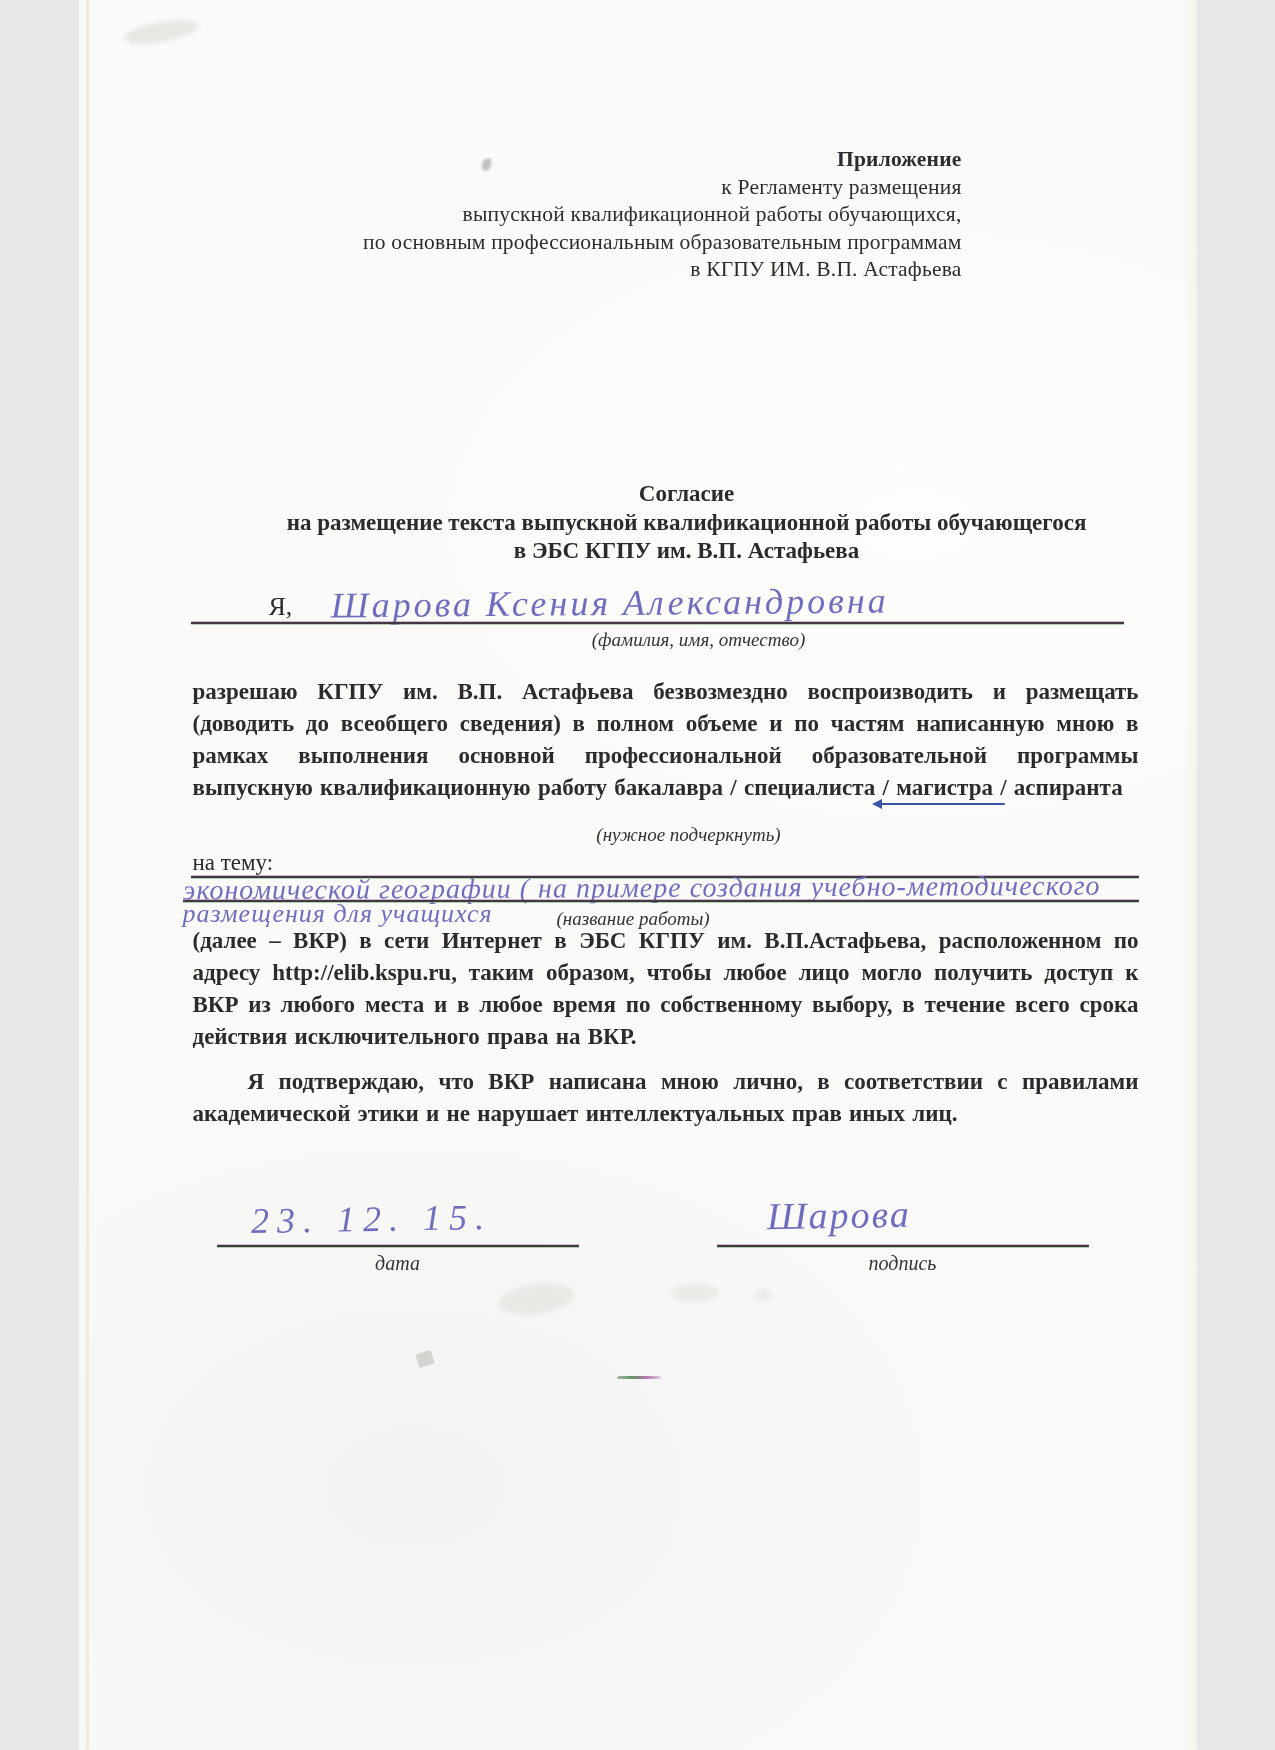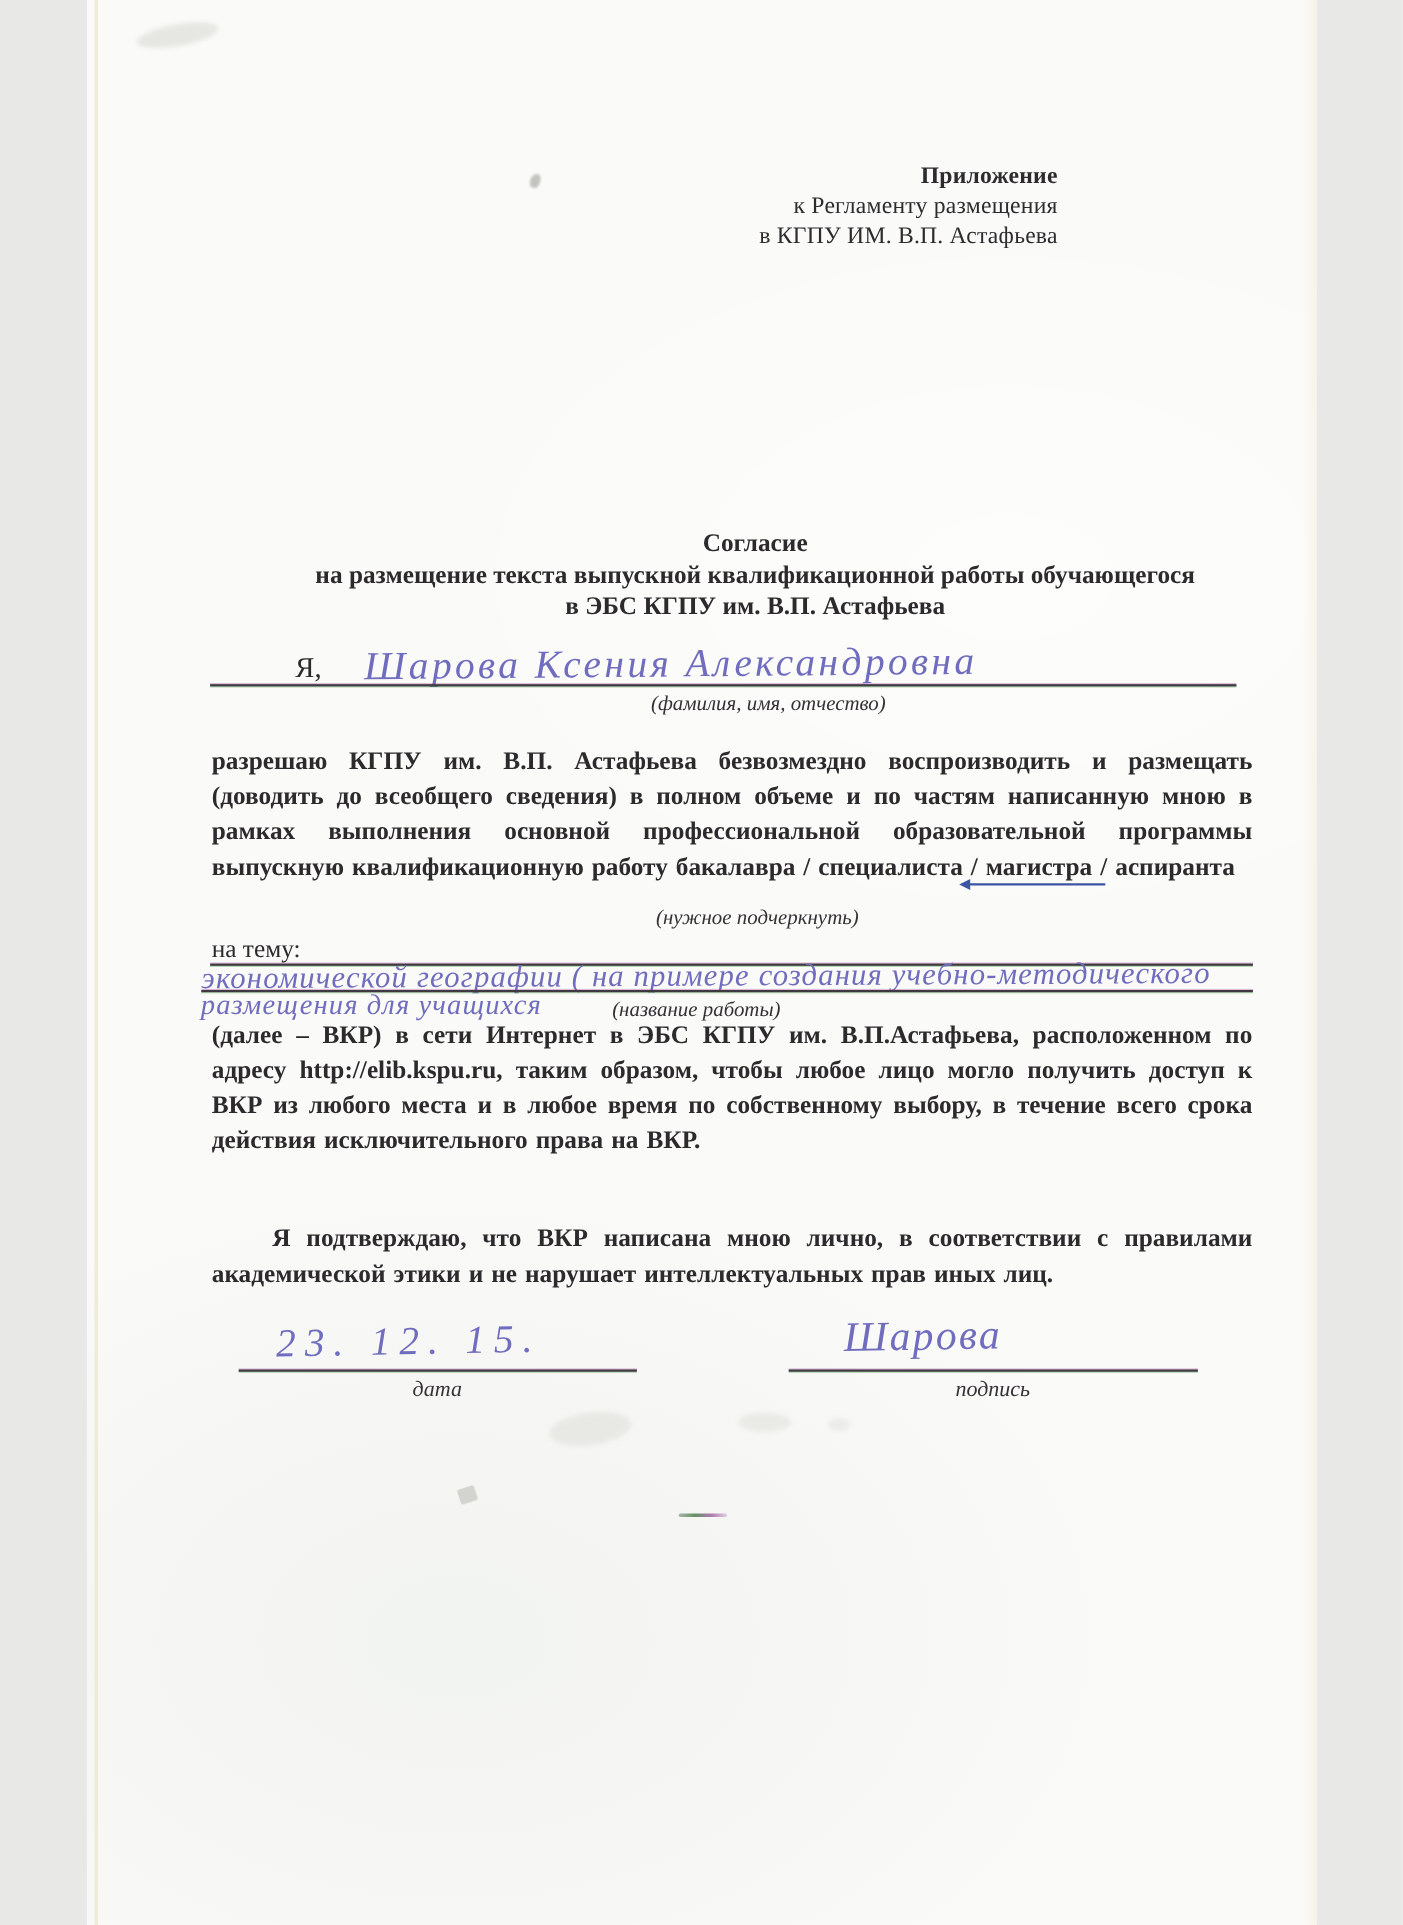--- a/index.html
+++ b/index.html
@@ -33,21 +33,21 @@
   
   .header-block{position:absolute;top:146px;right:235px;text-align:right;
     font-size:21.5px;line-height:27.5px;letter-spacing:.2px;color:#2d2b2e;}
   .header-block .b{font-weight:bold;}
   .title-block{position:absolute;top:480px;left:108px;width:1000px;text-align:center;
     font-weight:bold;font-size:23px;line-height:28.5px;}
   .para{position:absolute;left:114px;width:946px;text-align:justify;
     font-size:23px;line-height:32px;word-spacing:1.5px;margin:0;font-weight:bold;}
   .para1{top:676px;}
   .para2{top:925px;}
-  .para3{top:1066px;text-indent:55px;margin-top:44px;}
+  .para3{top:1066px;text-indent:55px;}
   .caption{font-style:italic;font-size:19px;color:#353237;}
   .caption-center{position:absolute;text-align:center;}
   .cap-fio{top:629px;left:360px;width:520px;}
   .cap-underline-note{top:824px;left:110px;width:1000px;}
   .cap-work{position:absolute;top:908px;left:478px;}
   .cap-date{top:1252px;left:138px;width:362px;font-size:20px;}
   .cap-sign{top:1252px;left:638px;width:372px;font-size:20px;}
   .theme-label{position:absolute;top:850px;left:114px;font-size:23px;}
   .ya-prefix{position:absolute;top:592px;left:190px;font-size:26px;}
   
@@ -86,20 +86,22 @@
   <div class="smudge mark-k"></div>
   <div class="smudge smudge-a"></div>
   <div class="smudge smudge-b"></div>
   <div class="smudge smudge-c"></div>
   <div class="smudge mark-tilde"></div>
   <div class="smudge mark-dash"></div>
 
   <div class="header-block">
     <div class="b">Приложение</div>
     <div>к Регламенту  размещения</div>
+    <div>выпускной квалификационной работы обучающихся,</div>
+    <div>по основным профессиональным образовательным программам</div>
     <div>в КГПУ ИМ. В.П. Астафьева</div>
   </div>
 
   <div class="title-block">
     <div>Согласие</div>
     <div>на размещение текста выпускной квалификационной работы обучающегося</div>
     <div>в ЭБС КГПУ им. В.П. Астафьева</div>
   </div>
 
   <span class="ya-prefix">Я,</span>

